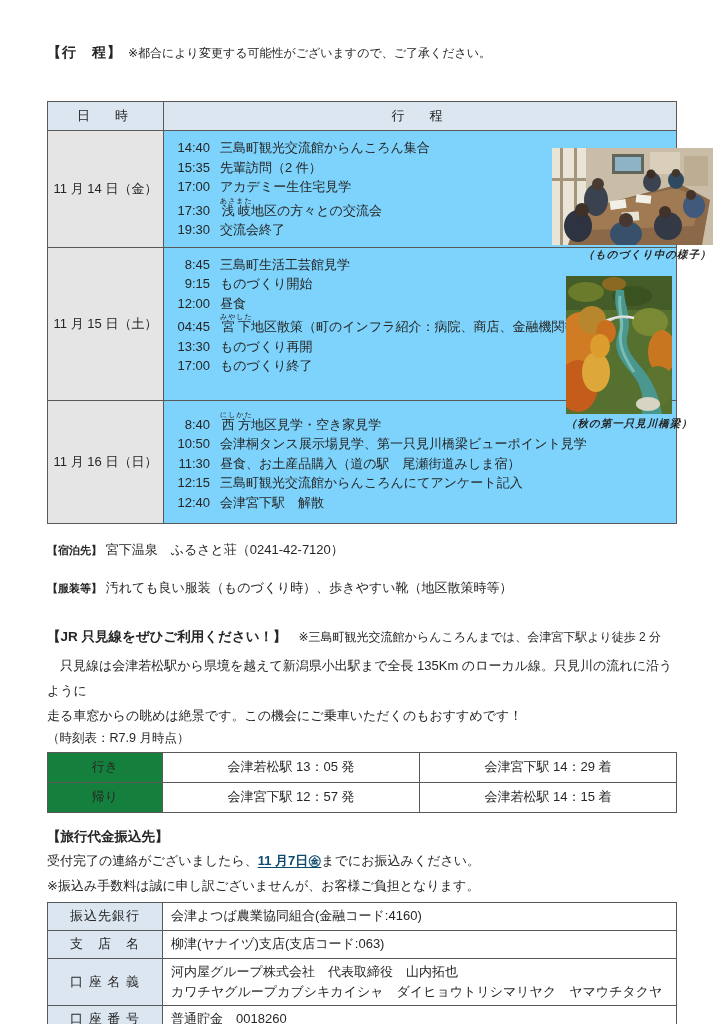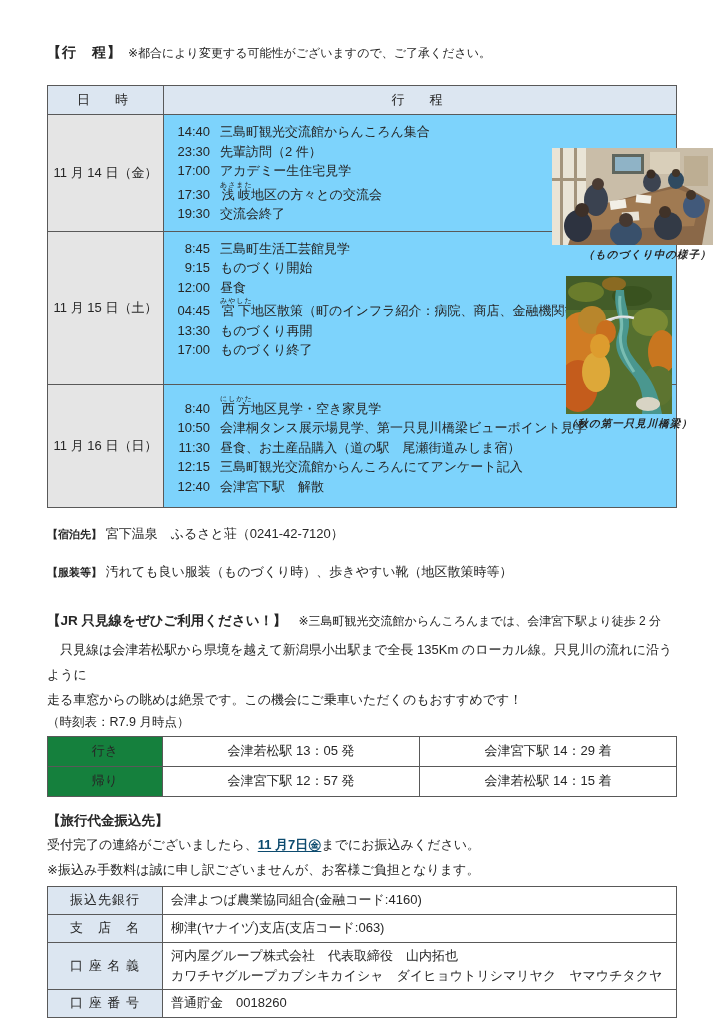--- a/index.html
+++ b/index.html
@@ -10,21 +10,21 @@
   
   .doc-title-row { margin-top: 44px; font-size: 12.5px; display: flex; align-items: baseline; }
   .doc-title-bracket { font-weight: bold; font-size: 14px; letter-spacing: 1px; }
   .doc-title-note { margin-left: 6px; font-size: 12px; }
 
   
   table { border-collapse: collapse; width: 630px; table-layout: fixed; }
   td, th { border: 1px solid #595959; font-size: 13px; }
 
   
-  .itin { margin-top: 23px; }
+  .itin { margin-top: 39px; }
   .itin th { background: #dce6f1; font-weight: normal; height: 29px; letter-spacing: 6px; }
   .itin .datecell { background: #e5e5e5; text-align: center; vertical-align: middle; font-size: 13px; }
   .itin .schedcell { vertical-align: middle; padding: 7px 6px 7px 10px; background: #7dd3fc; }
   .row-d0 .schedcell { height: 95px; }
   .row-d1 .schedcell { height: 143px; padding-bottom: 24px; }
   .row-d2 .schedcell { height: 123px; }
   .sched-line { line-height: 19.5px; white-space: nowrap; font-size: 13px; }
   .sched-time { display: inline-block; width: 36px; text-align: right; margin-right: 10px; }
   ruby rt { font-size: 7px; letter-spacing: 1px; }
 
@@ -84,21 +84,21 @@
         </colgroup>
       <tbody>
           <tr>
         <th>日　時</th>
         <th>行　程</th>
       </tr>
       <tr class="row-d0">
         <td class="datecell">11 月 14 日（金）</td>
         <td class="schedcell">
               <div class="sched-line"><span class="sched-time">14:40</span><span class="sched-act">三島町観光交流館からんころん集合</span></div>
-              <div class="sched-line"><span class="sched-time">23:30</span><span class="sched-act">先輩訪問（2 件）</span></div>
+              <div class="sched-line"><span class="sched-time">15:35</span><span class="sched-act">先輩訪問（2 件）</span></div>
               <div class="sched-line"><span class="sched-time">17:00</span><span class="sched-act">アカデミー生住宅見学</span></div>
               <div class="sched-line"><span class="sched-time">17:30</span><span class="sched-act"><ruby>浅岐<rt>あさまた</rt></ruby>地区の方々との交流会</span></div>
               <div class="sched-line"><span class="sched-time">19:30</span><span class="sched-act">交流会終了</span></div>
             </td>
       </tr>
       <tr class="row-d1">
         <td class="datecell">11 月 15 日（土）</td>
         <td class="schedcell">
               <div class="sched-line"><span class="sched-time">8:45</span><span class="sched-act">三島町生活工芸館見学</span></div>
               <div class="sched-line"><span class="sched-time">9:15</span><span class="sched-act">ものづくり開始</span></div>

